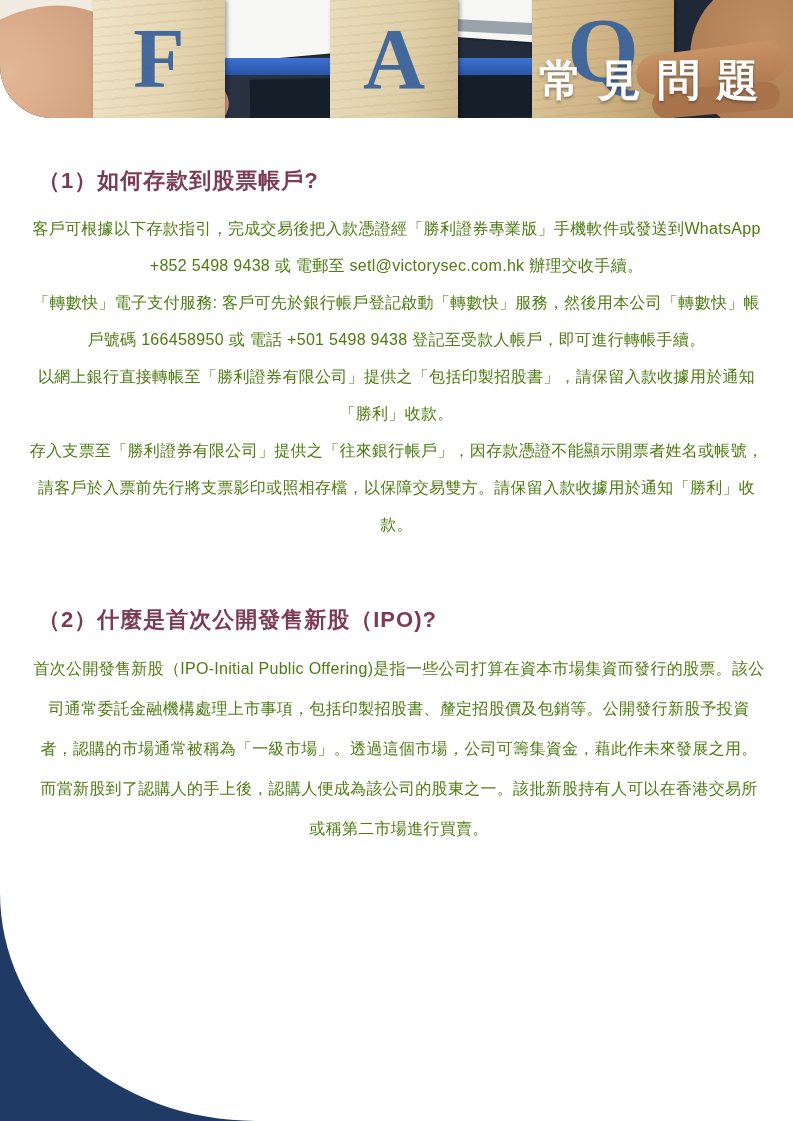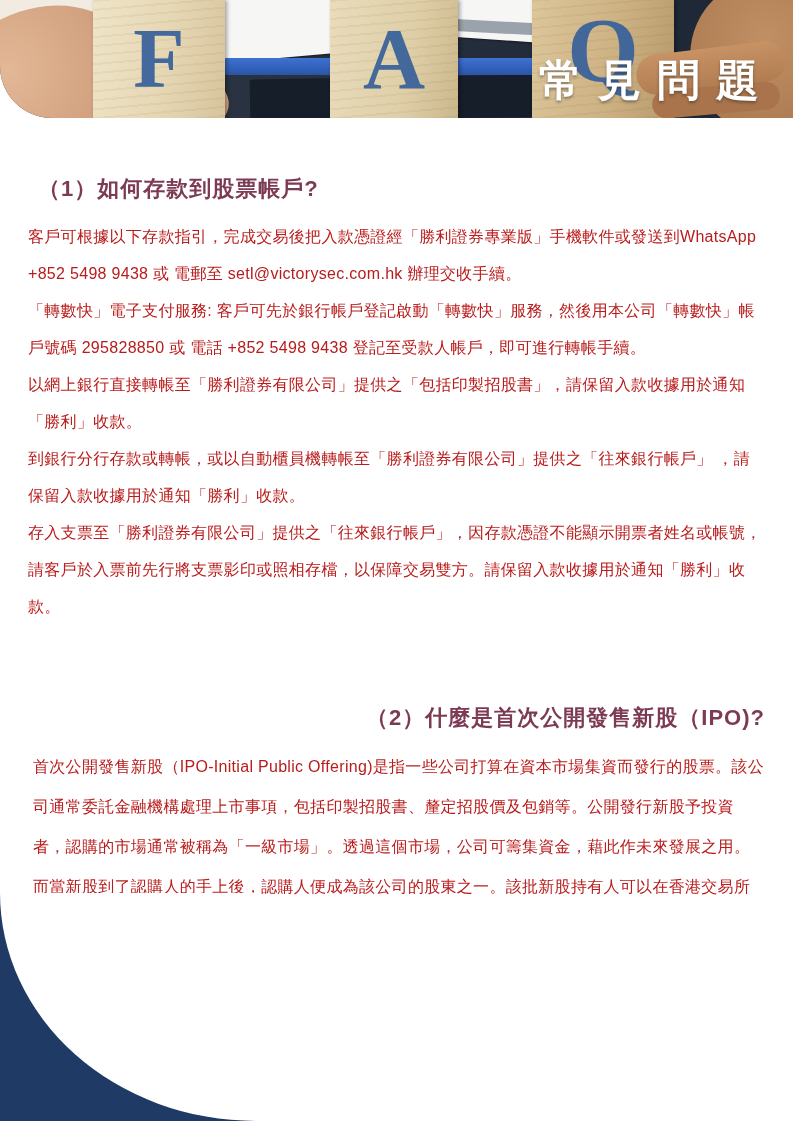--- a/index.html
+++ b/index.html
@@ -55,29 +55,29 @@
   .hand-right-finger2{left:652px;top:86px;width:128px;height:28px;border-radius:16px;
     background:#a9744b;transform:rotate(-5deg);}
 
   .banner-title{
     right:18px;bottom:8px;color:#ffffff;font-size:43px;font-weight:bold;
     letter-spacing:16px;text-shadow:0 2px 3px rgba(40,40,40,.45);white-space:nowrap;
   }
 
   
   .content{position:absolute;left:0;top:118px;width:793px;padding:0;}
-  .section{padding:16px 28px;}
+  .section{padding:8px 28px;}
   .section-heading{
     color:#7d3a54;font-size:22px;font-weight:bold;letter-spacing:1px;
     margin:0;padding:40px 0 14px 10px;
   }
-  .section + .section .section-heading{padding-top:46px;text-align:right;}
+  .section + .section .section-heading{padding-top:46px;}
   .para{
-    margin:0;color:#b91c1c;font-size:16px;line-height:37px;
-    text-align:left;letter-spacing:.3px;
+    margin:0;color:#4d7c0f;font-size:16px;line-height:37px;
+    text-align:center;letter-spacing:.3px;
   }
   .section-2 .para{line-height:40px;padding-left:5px;}
 
   
   .corner{
     position:absolute;left:0;bottom:0;width:256px;height:228px;
     background:#1f3a64;overflow:hidden;
   }
   .corner-mask{
     position:absolute;left:0;top:-228px;width:512px;height:456px;
@@ -118,23 +118,22 @@
     <div class="hand-right-finger2"></div>
 
     <div class="banner-title">常見問題</div>
   </div>
 
   <div class="content">
 
     <div class="section section-1">
       <h2 class="section-heading">（1）如何存款到股票帳戶?</h2>
       <p class="para">客戶可根據以下存款指引，完成交易後把入款憑證經「勝利證券專業版」手機軟件或發送到WhatsApp +852 5498 9438 或 電郵至 setl@victorysec.com.hk 辦理交收手續。</p>
-      <p class="para">「轉數快」電子支付服務: 客戶可先於銀行帳戶登記啟動「轉數快」服務，然後用本公司「轉數快」帳戶號碼 295828850 或 電話 +852 5498 9438 登記至受款人帳戶，即可進行轉帳手續。</p>
+      <p class="para">「轉數快」電子支付服務: 客戶可先於銀行帳戶登記啟動「轉數快」服務，然後用本公司「轉數快」帳戶號碼 166458950 或 電話 +501 5498 9438 登記至受款人帳戶，即可進行轉帳手續。</p>
       <p class="para">以網上銀行直接轉帳至「勝利證券有限公司」提供之「包括印製招股書」，請保留入款收據用於通知「勝利」收款。</p>
-      <p class="para">到銀行分行存款或轉帳，或以自動櫃員機轉帳至「勝利證券有限公司」提供之「往來銀行帳戶」 ，請保留入款收據用於通知「勝利」收款。</p>
       <p class="para">存入支票至「勝利證券有限公司」提供之「往來銀行帳戶」，因存款憑證不能顯示開票者姓名或帳號，請客戶於入票前先行將支票影印或照相存檔，以保障交易雙方。請保留入款收據用於通知「勝利」收款。</p>
     </div>
 
     <div class="section section-2">
       <h2 class="section-heading">（2）什麼是首次公開發售新股（IPO)?</h2>
       <p class="para">首次公開發售新股（IPO-Initial Public Offering)是指一些公司打算在資本市場集資而發行的股票。該公司通常委託金融機構處理上市事項，包括印製招股書、釐定招股價及包銷等。公開發行新股予投資者，認購的市場通常被稱為「一級市場」。透過這個市場，公司可籌集資金，藉此作未來發展之用。而當新股到了認購人的手上後，認購人便成為該公司的股東之一。該批新股持有人可以在香港交易所或稱第二市場進行買賣。</p>
     </div>
 
   </div>
 

